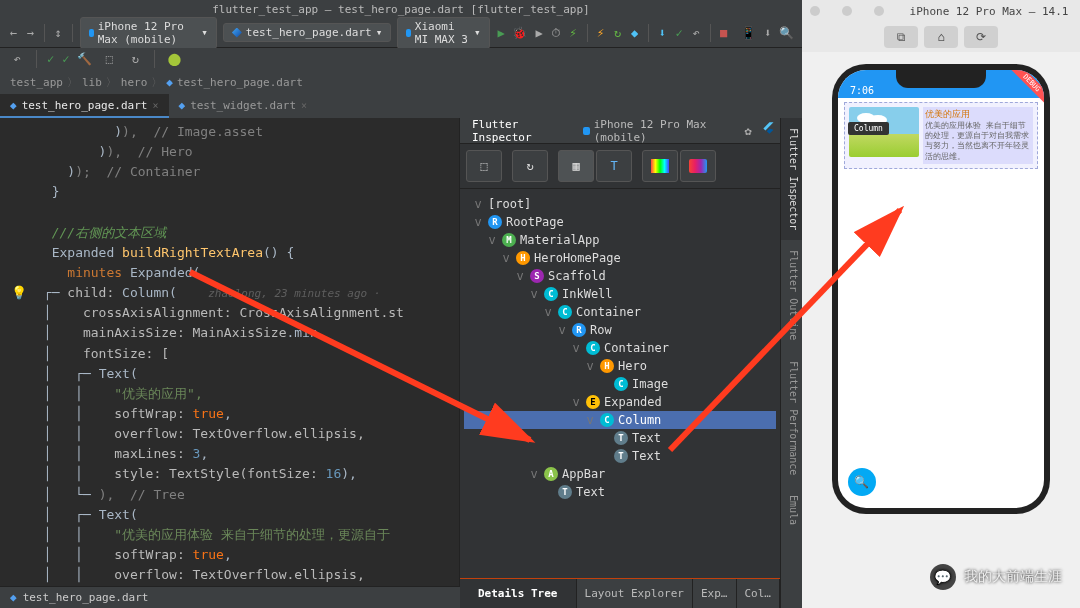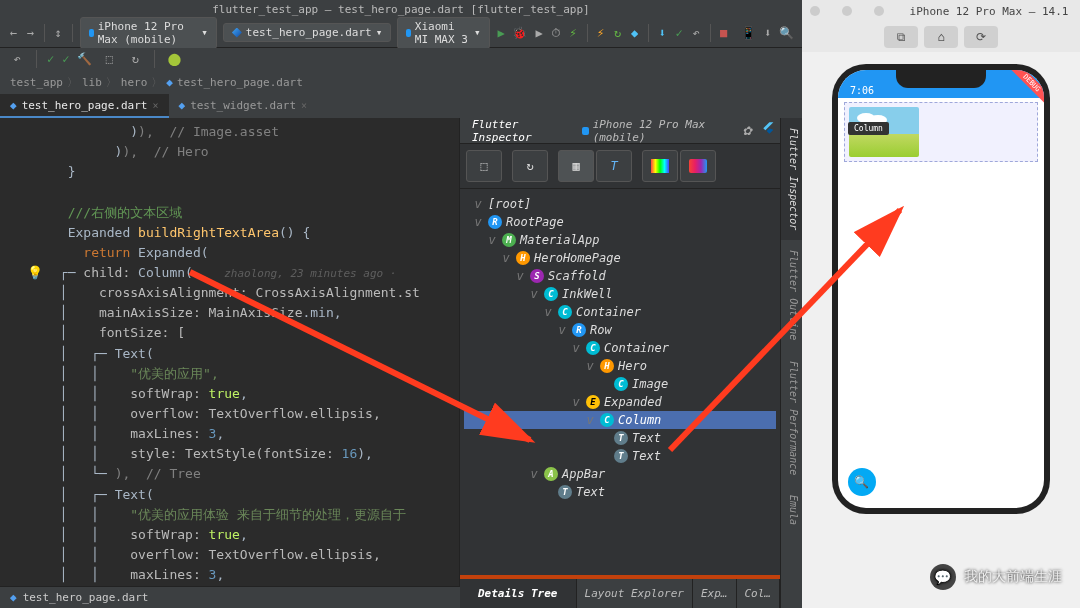--- a/index.html
+++ b/index.html
@@ -27,37 +27,37 @@
 .breadcrumb .file-icon { color: #54a0f0; }
 
 .tabs { display: flex; background: #3c3f41; height: 24px; }
 .tab { padding: 4px 10px; display: flex; align-items: center; gap: 5px; font-size: 11px; color: #999; border-bottom: 1px solid transparent; }
 .tab.active { color: #e8e8e8; border-bottom: 2px solid #4a88c7; background: #2b2b2b; }
 .tab .x { color: #666; font-size: 10px; }
 
 .main-row { display: flex; flex: 1; overflow: hidden; }
 
 
-.editor { flex: 1; background: #2b2b2b; padding: 4px 16px; font-size: 13px; line-height: 1.55; overflow: hidden; position: relative; }
+.editor { flex: 1; background: #2b2b2b; padding: 4px 0; font-size: 13px; line-height: 1.55; overflow: hidden; position: relative; }
 .line { display: flex; }
 .gutter { width: 36px; text-align: right; padding-right: 8px; color: #606366; flex-shrink: 0; user-select: none; }
 .code-text { white-space: pre; }
 .c-kw { color: #cc7832; }
 .c-func { color: #ffc66d; }
 .c-str { color: #6a8759; }
 .c-comment { color: #808080; }
-.c-doc { color: #629755; }
+.c-doc { color: #629755; font-style: italic; }
 .c-type { color: #a9b7c6; }
 .c-named { color: #bababa; }
 .c-blame { color: #5e5e5e; font-style: italic; font-size: 11px; }
-.c-bool { color: #bef264; }
+.c-bool { color: #f97316; }
 .c-num { color: #6897bb; }
 
 
-.inspector { width: 343px; background: #313335; display: flex; border-left: 1px solid #222; font-style: italic; }
+.inspector { width: 343px; background: #313335; display: flex; border-left: 1px solid #222; }
 .inspector-body { flex: 1; display: flex; flex-direction: column; }
 .insp-tabs { display: flex; align-items: center; background: #3c3f41; height: 26px; padding: 0 4px; gap: 4px; border-bottom: 1px solid #222; }
 .insp-tab { padding: 4px 8px; font-size: 11px; color: #bbb; display: flex; align-items: center; gap: 4px; }
 .insp-tab.active { color: #fff; }
 .gear { color: #aaa; margin-left: auto; }
 .flutter-logo { width: 20px; height: 20px; margin-left: 4px; }
 
 .insp-toolbar { display: flex; gap: 2px; padding: 6px; background: #313335; border-bottom: 1px solid #222; }
 .insp-btn { width: 36px; height: 32px; background: #3c3f41; border: 1px solid #555; border-radius: 3px; display: flex; align-items: center; justify-content: center; color: #ddd; }
 .insp-btn.on { background: #4e5254; }
@@ -72,21 +72,21 @@
 .ic-m { background: #4caf50; color: #fff; }
 .ic-h { background: #ff9800; color: #fff; }
 .ic-s { background: #9c27b0; color: #fff; }
 .ic-c { background: #00bcd4; color: #fff; }
 .ic-e { background: #ffc107; color: #000; }
 .ic-t { background: #607d8b; color: #fff; }
 .ic-a { background: #8bc34a; color: #fff; }
 .tnode.sel { background: #4b6eaf; }
 .tnode.sel .tlabel { color: #fff; }
 
-.insp-bottom { display: flex; border-top: 4px solid #c2410c; background: #3c3f41; }
+.insp-bottom { display: flex; border-top: 1px solid #c2410c; background: #3c3f41; }
 .insp-btab { flex: 1; padding: 8px; font-size: 11px; text-align: center; color: #bbb; border-right: 1px solid #222; }
 .insp-btab.active { background: #313335; color: #fff; font-weight: bold; }
 .insp-btab.small { flex: 0 0 42px; }
 
 .side-rail { width: 22px; background: #3c3f41; display: flex; flex-direction: column; border-left: 1px solid #222; }
 .rail-item { writing-mode: vertical-rl; padding: 10px 3px; font-size: 10px; color: #999; text-align: center; }
 .rail-item.active { background: #313335; color: #ddd; }
 
 
 .sim { position: absolute; left: 802px; top: 0; width: 278px; height: 608px; background: #f0f0f0; display: flex; flex-direction: column; }
@@ -198,40 +198,41 @@
       <div class="line">
           <span class="gutter"></span>
           <span class="code-text">          )<span class="c-comment">),  // Image.asset</span></span>
         </div>
       <div class="line">
           <span class="gutter"></span>
           <span class="code-text">        )<span class="c-comment">),  // Hero</span></span>
         </div>
       <div class="line">
           <span class="gutter"></span>
+          <span class="code-text">    )<span class="c-comment">);  // Container</span></span>
         </div>
       <div class="line">
           <span class="gutter"></span>
           <span class="code-text">  <span>}</span></span>
         </div>
       <div class="line">
           <span class="gutter"></span>
           <span class="code-text"> </span>
         </div>
       <div class="line">
           <span class="gutter"></span>
           <span class="code-text">  <span class="c-doc">///右侧的文本区域</span></span>
         </div>
       <div class="line">
           <span class="gutter"></span>
           <span class="code-text">  <span class="c-type">Expanded </span><span class="c-func">buildRightTextArea</span><span>() {</span></span>
         </div>
       <div class="line">
           <span class="gutter"></span>
-          <span class="code-text">    <span class="c-kw">return </span><span>Expanded(</span></span>
+          <span class="code-text">    <span class="c-kw">minutes </span><span>Expanded(</span></span>
         </div>
       <div class="line">
           <span class="gutter">💡</span>
           <span class="code-text"> ┌─ <span class="c-named">child: </span><span>Column(</span>    <span class="c-blame">zhaolong, 23 minutes ago ·</span></span>
         </div>
       <div class="line">
           <span class="gutter"></span>
           <span class="code-text"> │    <span class="c-named">crossAxisAlignment: CrossAxisAlignment.st</span></span>
         </div>
       <div class="line">
@@ -447,20 +448,24 @@
   <div class="device">
     <div class="screen">
       <div class="notch"></div>
       <div class="debug-ribbon">DEBUG</div>
       <div class="statusbar">
           <span>7:06</span>
         </div>
       <div class="tooltip-chip">Column</div>
       <div class="card">
         <div class="card-img"></div>
+        <div class="card-text">
+          <div class="card-title">优美的应用</div>
+          <div>优美的应用体验 来自于细节的处理，更源自于对自我需求与努力，当然也离不开年轻灵活的思维。</div>
+        </div>
       </div>
       <div class="fab">🔍</div>
     </div>
   </div>
 </div>
 
 <svg class="arrow-svg" width="1080" height="608">
   <defs>
       <marker id="ah" markerWidth="10" markerHeight="10" refX="8" refY="3" orient="auto">
         <path d="M0,0 L0,6 L9,3 z" fill="#ff3b1f"></path>

